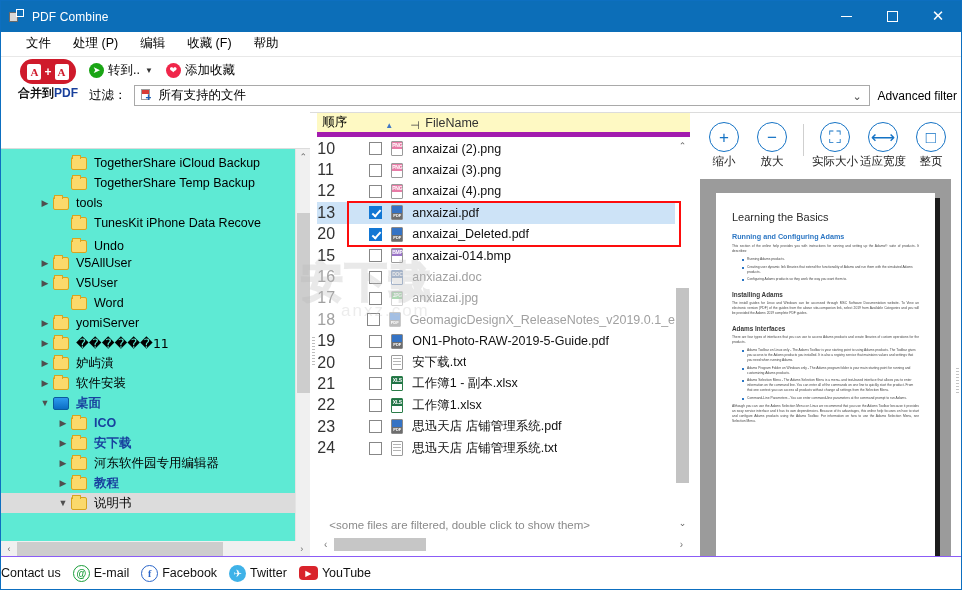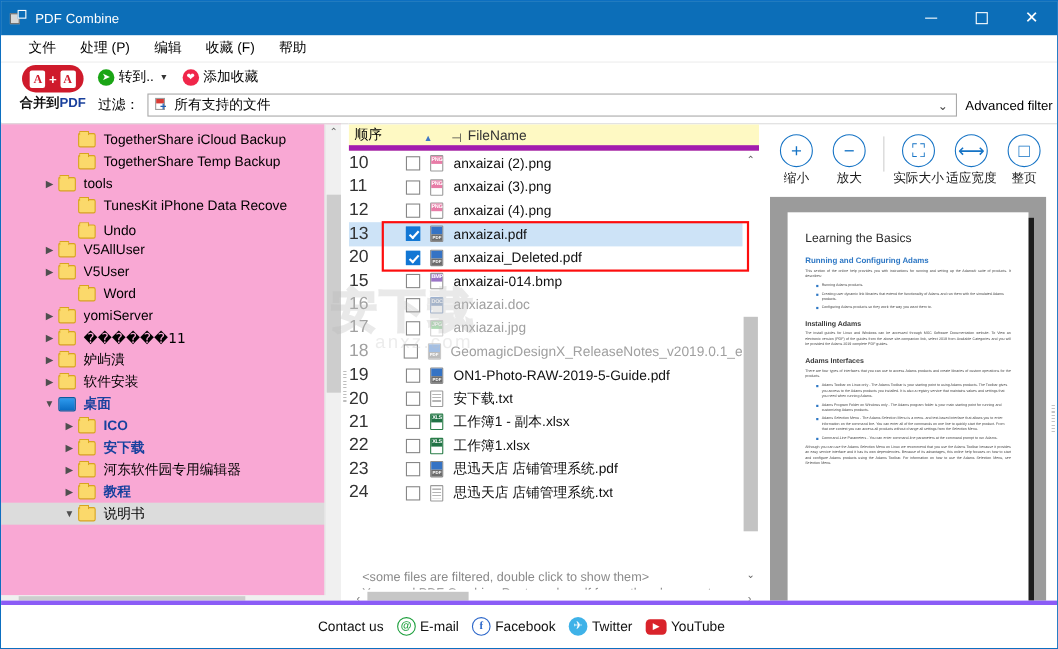--- a/index.html
+++ b/index.html
@@ -171,22 +171,23 @@
   .main {
     position: absolute; left: 0; top: 111px;
     width: 960px; height: 478px;
     display: flex;
   }
 
   
   .tree-panel {
     width: 328px;
     position: relative;
-    background: #f9a8d4;
+    background: #5eead4;
     border-top: 1px solid #dcdcdc;
+    margin-top: 36px;
   }
   .tree-scroll {
     position: absolute; left:0; top:0; right:0; bottom:0;
     overflow: hidden;
   }
   .tree-list { padding-top: 4px; }
   .tree-row {
     height: 20px;
     display: flex; align-items: center;
     font-size: 12.5px; color:#000;
@@ -462,24 +463,24 @@
   .pv-vscroll {
     position: absolute; right: 0; top: 66px; bottom: 8px; width: 8px;
     display: flex; align-items: center; justify-content: center;
   }
   .pv-dots { width: 3px; height: 26px;
     background-image: repeating-linear-gradient(to bottom, #c3c3c3 0 1px, transparent 1px 3px);
   }
 
   
   .footer {
-    position: absolute; left: 0; bottom: 0; width: 960px; height: 43px;
+    position: absolute; left: 0; bottom: 0; width: 960px; height: 33px;
     background: #ffffff;
-    border-top: 4px solid #8b5cf6;
-    display: flex; align-items: center; justify-content: center;
+    border-top: 1px solid #8b5cf6;
+    display: flex; align-items: center; justify-content: flex-start;
     padding-right: 14px;
     gap: 12px;
   }
   .f-item { display:flex; align-items:center; gap: 4px; font-size: 12.5px; color:#111; cursor: default;}
   .f-ic { width: 17px; height: 17px; border-radius: 50%; display:flex; align-items:center; justify-content:center; font-size: 10px; font-weight:bold; }
   .f-ic.mail { border: 1.5px solid #1a9e3a; color:#1a9e3a; }
   .f-ic.fb { border: 1.5px solid #2b66c9; color:#2b66c9; font-family:"Liberation Serif",serif; }
   .f-ic.tw { background:#3fb2e8; color:#fff; }
   .f-ic.yt { background:#d9232b; color:#fff; border-radius: 4px; width:19px; height:14px; font-size:8px;}
   .f-plain { font-size: 12.5px; color:#111; }

